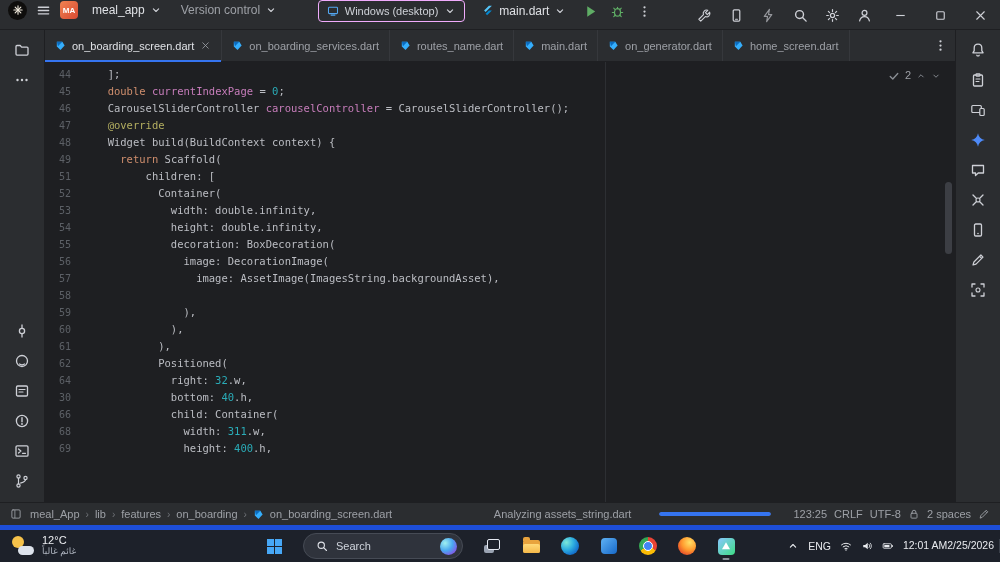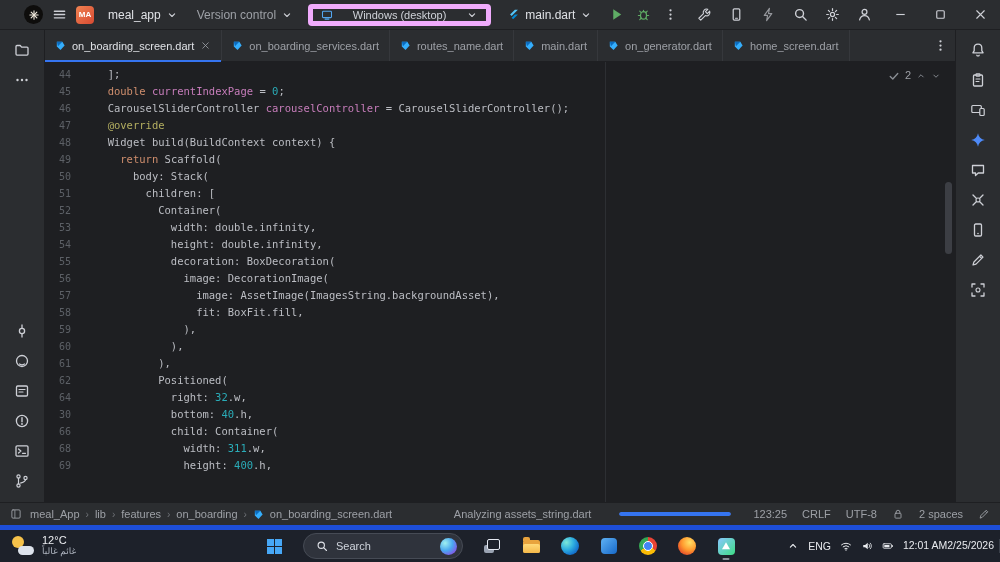--- a/index.html
+++ b/index.html
@@ -10,28 +10,28 @@
   .ic{display:inline-flex;width:15px;height:15px;color:#ced0d6;flex:0 0 auto}
   .ic svg{width:100%;height:100%;display:block}
   .ic.sm{width:12px;height:12px}
   .ic.xs{width:11px;height:11px}
   .ic.up{transform:rotate(180deg)}
   .green{color:var(--run,#5fad65)}
   .blue{color:#53a6f0}
   .dim{opacity:.65}
 
   
-  .titlebar{height:30px;flex:0 0 30px;background:#2b2d30;display:flex;align-items:center;padding-left:24px;border-bottom:1px solid #1e1f22}
+  .titlebar{height:30px;flex:0 0 30px;background:#2b2d30;display:flex;align-items:flex-start;padding-left:8px;border-bottom:1px solid #1e1f22}
   .tb-left{display:flex;align-items:center;gap:9px}
   .logo-badge{width:19px;height:19px;border-radius:50%;background:#0e0d0c;color:#efe9dc;padding:3.5px}
   .proj-badge{width:18px;height:18px;border-radius:4px;background:linear-gradient(135deg,#f08352,#d84a32);color:#fff;font-size:8px;font-weight:bold;display:flex;align-items:center;justify-content:center}
   .tb-item{display:flex;align-items:center;gap:5px;background:none;border:none;color:#dfe1e5;font:inherit;font-size:12px;padding:3px 5px;border-radius:4px;cursor:default}
   .tb-item.dimtext{color:#9da0a6}
   .tb-center{display:flex;align-items:center;gap:12px;margin-left:auto}
-  .pill{display:flex;align-items:center;gap:20px;background:none;border:5px solid #f0abfc;border-radius:4px;color:#cfd2d8;font:inherit;font-size:11px;height:22px;padding:0 8px;cursor:default}
+  .pill{display:flex;align-items:center;gap:6px;background:none;border:1px solid #f0abfc;border-radius:4px;color:#cfd2d8;font:inherit;font-size:11px;height:22px;padding:0 8px;cursor:default}
   .tb-right{display:flex;align-items:center;margin-left:auto}
   .tb-ic{width:32px;height:30px;display:flex;align-items:center;justify-content:center;color:#ced0d6}
   .winctl{width:40px;height:30px;display:flex;align-items:center;justify-content:center;color:#d0d2d7}
 
   
   .mainrow{flex:1;display:flex;min-height:0}
   .stripe{width:45px;background:#2b2d30;display:flex;flex-direction:column;align-items:center;padding:4px 0 6px}
   .stripe.left{border-right:1px solid #1e1f22}
   .stripe.right{border-left:1px solid #1e1f22}
   .stripe .sp{flex:1}
@@ -64,21 +64,21 @@
   .inspect .ok{color:var(--success,#549159)}
   .inspect .ic{width:10px;height:10px;color:#8a8e94}
 
   
   .statusbar{height:23px;flex:0 0 23px;background:#2b2d30;border-top:1px solid #1e1f22;display:flex;align-items:center;gap:8px;padding:0 10px;font-size:11px;color:#9da0a6}
   .crumbs{display:flex;align-items:center;gap:6px;white-space:nowrap}
   .crumb-sep{color:#6f7277;font-size:10px}
   .pgroup{display:flex;align-items:center;gap:28px;margin-left:auto;white-space:nowrap}
   .pbar{width:112px;height:4px;border-radius:2px;background:#43454a;overflow:hidden}
   .pfill{width:100%;height:100%;border-radius:2px;background:var(--accent,#3574f0)}
-  .sb-right{display:flex;align-items:flex-end;gap:15px;margin-left:14px;white-space:nowrap}
+  .sb-right{display:flex;align-items:flex-end;gap:7px;margin-left:14px;white-space:nowrap}
   .statusbar .ic{color:#9da0a6}
 
   
   .taskbar{height:37px;flex:0 0 37px;background:#1d212a;position:relative;display:flex;align-items:center;color:#e8eaee;border-top:5px solid #1d4ed8}
   .weather{position:absolute;left:4px;top:0;bottom:0;display:flex;align-items:center;gap:8px;padding:0 8px;cursor:default}
   .wicon{width:22px;height:20px;position:relative}
   .wicon::before{content:'';position:absolute;left:0;top:0;width:12px;height:12px;border-radius:50%;background:#f6c24a}
   .wicon::after{content:'';position:absolute;right:0;bottom:1px;width:16px;height:9px;border-radius:7px;background:#dde3ec}
   .wtxt{display:flex;flex-direction:column;line-height:11px}
   .wtemp{font-size:11px;color:#eceef2}
@@ -443,29 +443,28 @@
       </div>
 
       <div class="editor">
         <div id="code">
             <div class="line"><span class="ln">44</span><span class="codetext"><span class="tk-t">  ];</span></span></div>
             <div class="line"><span class="ln">45</span><span class="codetext"><span class="tk-t">  </span><span class="tk-k">double</span><span class="tk-t"> </span><span class="tk-f">currentIndexPage</span><span class="tk-t"> = </span><span class="tk-n">0</span><span class="tk-t">;</span></span></div>
             <div class="line"><span class="ln">46</span><span class="codetext"><span class="tk-t">  CarouselSliderController </span><span class="tk-f">carouselController</span><span class="tk-t"> = CarouselSliderController();</span></span></div>
             <div class="line"><span class="ln">47</span><span class="codetext"><span class="tk-t">  </span><span class="tk-a">@override</span></span></div>
             <div class="line"><span class="ln">48</span><span class="codetext"><span class="tk-t">  Widget build(BuildContext context) {</span></span></div>
             <div class="line"><span class="ln">49</span><span class="codetext"><span class="tk-t">    </span><span class="tk-k">return</span><span class="tk-t"> Scaffold(</span></span></div>
-            <div class="line"><span class="ln">50</span><span class="codetext"><span class="tk-t">      body: Stack(</span></span></div>
             <div class="line"><span class="ln">51</span><span class="codetext"><span class="tk-t">        children: [</span></span></div>
             <div class="line"><span class="ln">52</span><span class="codetext"><span class="tk-t">          Container(</span></span></div>
             <div class="line"><span class="ln">53</span><span class="codetext"><span class="tk-t">            width: double.infinity,</span></span></div>
             <div class="line"><span class="ln">54</span><span class="codetext"><span class="tk-t">            height: double.infinity,</span></span></div>
             <div class="line"><span class="ln">55</span><span class="codetext"><span class="tk-t">            decoration: BoxDecoration(</span></span></div>
             <div class="line"><span class="ln">56</span><span class="codetext"><span class="tk-t">              image: DecorationImage(</span></span></div>
             <div class="line"><span class="ln">57</span><span class="codetext"><span class="tk-t">                image: AssetImage(ImagesString.backgroundAsset),</span></span></div>
-            <div class="line"><span class="ln">58</span><span class="codetext"><span class="tk-t">                fit: BoxFit.fill,</span></span></div>
+            <div class="line"><span class="ln">58</span></div>
             <div class="line"><span class="ln">59</span><span class="codetext"><span class="tk-t">              ),</span></span></div>
             <div class="line"><span class="ln">60</span><span class="codetext"><span class="tk-t">            ),</span></span></div>
             <div class="line"><span class="ln">61</span><span class="codetext"><span class="tk-t">          ),</span></span></div>
             <div class="line"><span class="ln">62</span><span class="codetext"><span class="tk-t">          Positioned(</span></span></div>
             <div class="line"><span class="ln">64</span><span class="codetext"><span class="tk-t">            right: </span><span class="tk-n">32</span><span class="tk-t">.w,</span></span></div>
             <div class="line"><span class="ln">30</span><span class="codetext"><span class="tk-t">            bottom: </span><span class="tk-n">40</span><span class="tk-t">.h,</span></span></div>
             <div class="line"><span class="ln">66</span><span class="codetext"><span class="tk-t">            child: Container(</span></span></div>
             <div class="line"><span class="ln">68</span><span class="codetext"><span class="tk-t">              width: </span><span class="tk-n">311</span><span class="tk-t">.w,</span></span></div>
             <div class="line"><span class="ln">69</span><span class="codetext"><span class="tk-t">              height: </span><span class="tk-n">400</span><span class="tk-t">.h,</span></span></div>
           </div>

